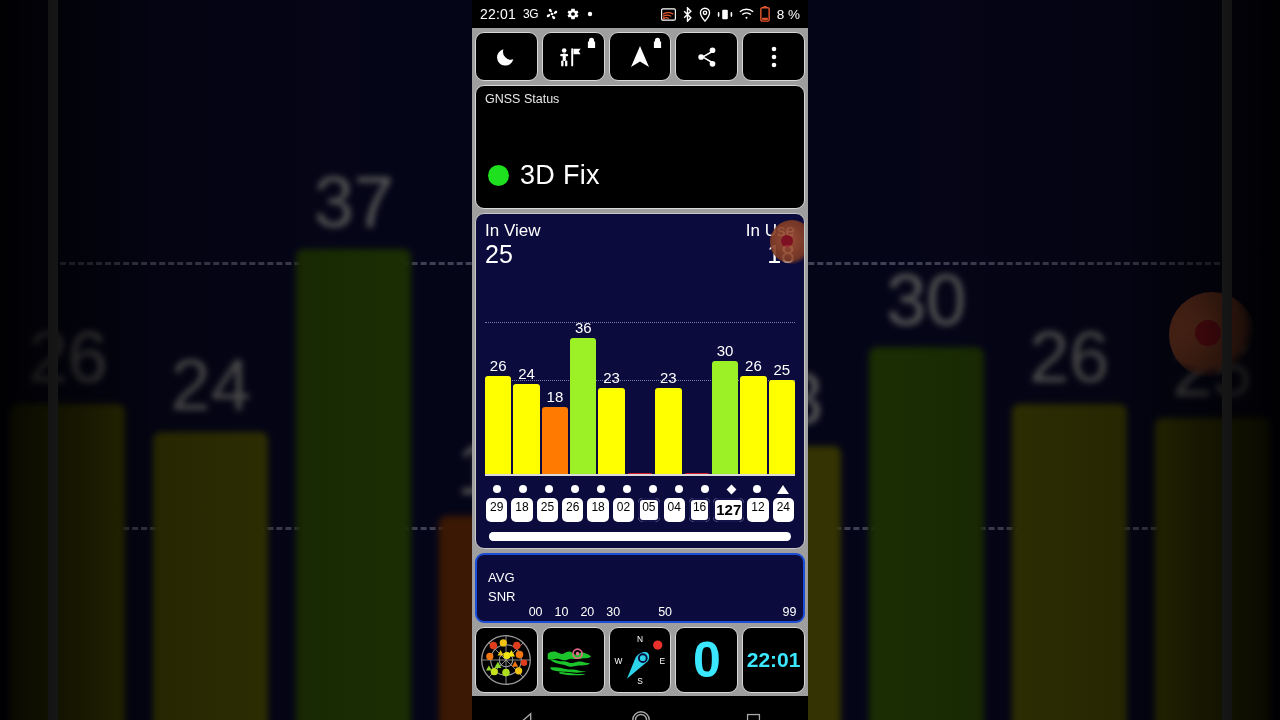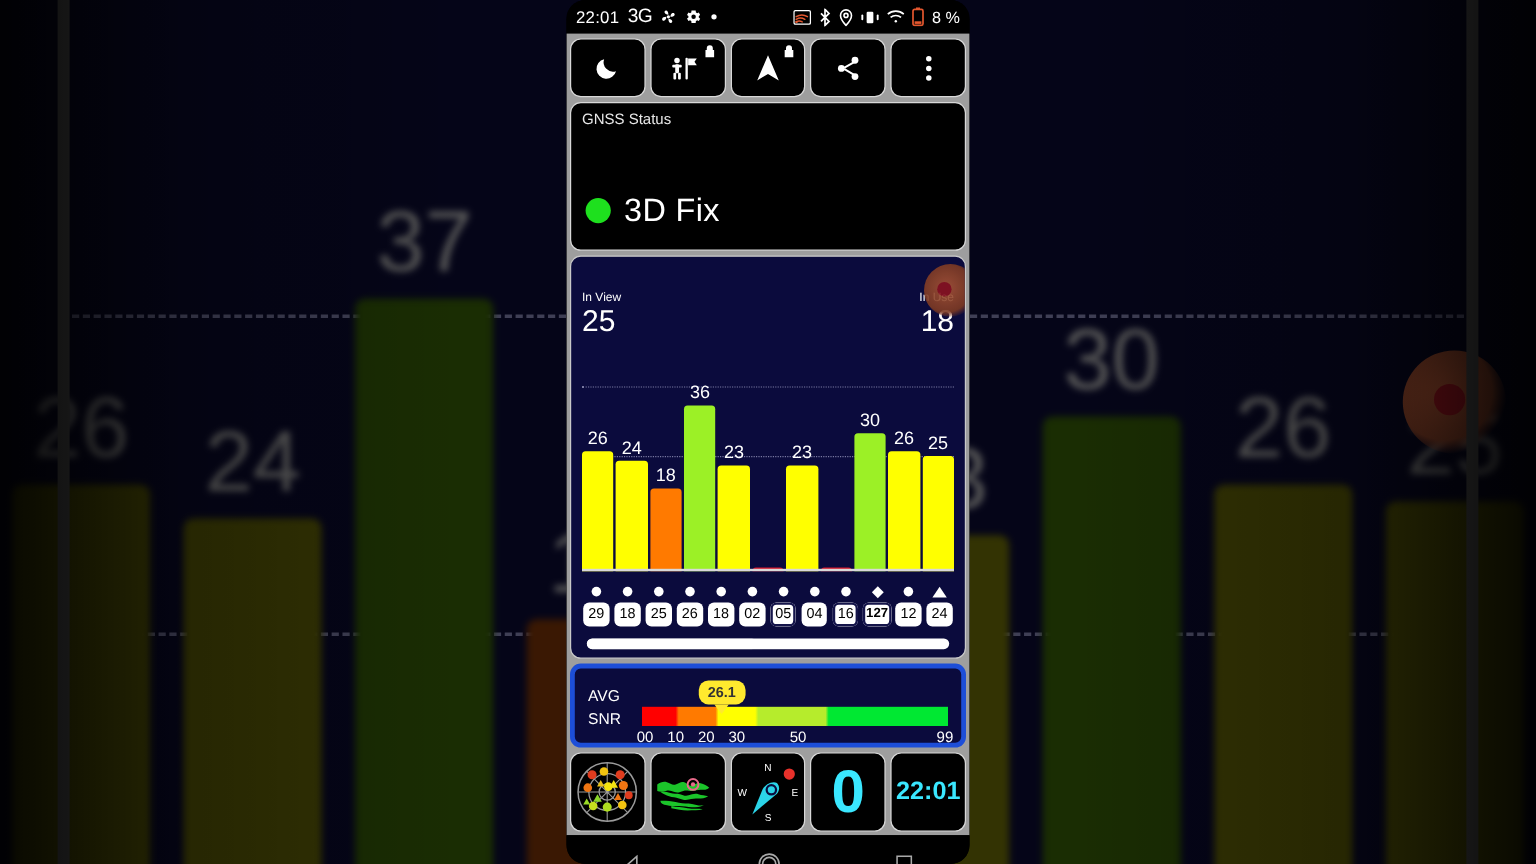--- a/index.html
+++ b/index.html
@@ -33,21 +33,21 @@
     position:absolute; top:0; bottom:0; width:10px; background:#3a3a3a;
   }
   #backdrop .edgeL { left:48px; } #backdrop .edgeR { right:48px; }
   #backdrop .vignette { position:absolute; inset:0;
     background:linear-gradient(90deg, rgba(0,0,0,.85) 0%, rgba(0,0,0,.25) 12%,
       rgba(0,0,0,0) 30%, rgba(0,0,0,0) 70%, rgba(0,0,0,.25) 88%, rgba(0,0,0,.85) 100%); }
 
   
   #phone {
     position:absolute; left:472px; top:0; width:336px; height:720px;
-    background:#000; z-index:5; overflow:hidden;border-radius:16px;
+    background:#000; z-index:5; overflow:hidden;
   }
 
   
   .statusbar {
     height:28px; background:#000; display:flex; align-items:center;
     padding:0 8px; color:#fff; font-size:13px; gap:7px;
   }
   .statusbar .clock { font-size:14px; letter-spacing:.2px; }
   .statusbar .sb-left { display:flex; align-items:center; gap:7px; }
   .statusbar .spacer { flex:1; }
@@ -81,21 +81,21 @@
   .accval { position:absolute; right:11px; bottom:-3px; color:#3ae7ff; font-size:69px;
             font-weight:700; line-height:1; letter-spacing:-1px; }
 
   
   .chartpanel {
     flex:1; background:#0b0b3d; border:1px solid #c9c9c9; border-radius:9px;
     position:relative; overflow:hidden; padding:7px 9px 0;
   }
   .inrow { display:flex; justify-content:space-between; color:#fff; }
   .inblk { line-height:1.12; }
-  .inblk .lbl { font-size:10px;margin-top:22px; }
+  .inblk .lbl { font-size:17px; }
   .inblk .val { font-size:25px; }
   .inblk.right { text-align:right; }
 
   .plot { position:absolute; left:9px; right:9px; top:70px; bottom:72px; }
   .gl { position:absolute; left:0; right:0; height:0; border-top:1px dotted rgba(190,190,225,.62); }
   .bars { position:absolute; left:0; right:0; bottom:0; top:0;
           display:flex; align-items:flex-end; gap:2px; }
   .bcol { flex:1 1 0; position:relative; height:100%; display:flex; flex-direction:column;
           justify-content:flex-end; align-items:stretch; }
   .bar { width:100%; border-radius:3px 3px 0 0; }
@@ -112,34 +112,34 @@
   .mk-triangle { width:0; height:0; border-left:6px solid transparent;
                  border-right:6px solid transparent; border-bottom:9px solid #fff; }
   .idrow { display:flex; gap:2px; margin-top:2px; }
   .idcell { flex:1 1 0; display:flex; justify-content:center; }
   .idpill {
     background:#fff; color:#000; font-size:12px; line-height:1;
     padding:3px 4px 4px; border-radius:5px; min-width:20px; text-align:center;
     font-weight:400;
   }
   .idpill.outlined { box-shadow: inset 0 0 0 2px #14144a; }
-  .idpill.small { font-size:11px; padding:4px 3px 5px; font-weight:700;text-align:right; }
+  .idpill.small { font-size:15px; padding:4px 3px 5px; font-weight:700;text-align:right; }
 
   .scrollbar { position:absolute; left:13px; right:13px; bottom:7px; height:9px;
                background:#fff; border-radius:5px; overflow:hidden; }
   .scrollthumb { height:100%; background:#ffffff; border-radius:5px; }
 
   .panelblob { position:absolute; right:-10px; top:6px; width:44px; height:44px;
     border-radius:50%; opacity:.9;
     background:radial-gradient(circle at 42% 45%, #a85436 0%, #7d3a23 58%, rgba(60,28,18,0) 74%); }
   .panelblob i { position:absolute; left:26%; top:34%; width:12px; height:12px;
     border-radius:50%; background:#8a1220; display:block; }
 
   
-  .snrpanel { height:70px; background:#0b0b3d; border:4px solid #1d4ed8; border-radius:9px;
+  .snrpanel { height:70px; background:#0b0b3d; border:2px solid #1d4ed8; border-radius:9px;
               position:relative; padding:8px 10px 0; }
   .snr-left { position:absolute; left:11px; top:14px; color:#fff; font-size:13px; line-height:1.45; }
   .snr-bar-wrap { position:absolute; left:56px; right:11px; top:32px; height:16px; }
   .snr-gradient { width:100%; height:100%;
     background:linear-gradient(90deg,
       #ff0000 0%, #ff0000 11%, #ff7a00 12%, #ff7a00 24%,
       #ffff00 25%, #ffff00 37%, #b6ec2c 38%, #b6ec2c 60%,
       #00e832 61%, #00e832 100%); }
   .snr-ticks { position:absolute; left:56px; right:11px; top:50px; height:14px; }
   .tick { position:absolute; color:#fff; font-size:12.5px; transform:translateX(-50%); }
@@ -208,21 +208,21 @@
     <div class="edgeL"></div>
     <div class="edgeR"></div>
     <div class="vignette"></div>
   </div>
 
   <div id="phone">
 
     <div class="statusbar">
       <div class="sb-left">
         <span class="clock">22:01</span>
-        <span style="font-size:16px;letter-spacing:-.5px">3G</span>
+        <span style="font-size:12px;letter-spacing:-.5px">3G</span>
         <span>
           <svg width="14" height="14" viewBox="0 0 24 24" fill="#fff">
             <circle cx="12" cy="12" r="2.3"></circle>
             <path d="M12 9.2c0-3.6-1.2-6.2-3.4-6.2C6.9 3 6 4.6 6.7 6.3c.6 1.5 2.4 2.6 5.3 2.9z"></path>
             <path d="M14.8 12c3.6 0 6.2-1.2 6.2-3.4 0-1.7-1.6-2.6-3.3-1.9-1.5.6-2.6 2.4-2.9 5.3z"></path>
             <path d="M12 14.8c0 3.6 1.2 6.2 3.4 6.2 1.7 0 2.6-1.6 1.9-3.3-.6-1.5-2.4-2.6-5.3-2.9z"></path>
             <path d="M9.2 12c-3.6 0-6.2 1.2-6.2 3.4 0 1.7 1.6 2.6 3.3 1.9 1.5-.6 2.6-2.4 2.9-5.3z"></path>
           </svg>
         </span>
         <span>
@@ -488,24 +488,20 @@
 
         <div class="scrollbar">
           <div class="scrollthumb" id="scrollthumb" style="width: 47%;"></div>
         </div>
       </div>
 
       <div class="snrpanel">
         <div class="snr-left">
           <div>AVG</div>
           <div>SNR</div>
-        </div>
-        <div class="snr-bar-wrap">
-          <div class="snr-gradient"></div>
-          <div class="avgbubble" id="avgbubble" style="left: 26.1%;">26.1</div>
         </div>
         <div class="snr-ticks" id="snrticks">
             <span class="tick" style="left: 1%;">00</span>
             <span class="tick" style="left: 11%;">10</span>
             <span class="tick" style="left: 21%;">20</span>
             <span class="tick" style="left: 31%;">30</span>
             <span class="tick" style="left: 51%;">50</span>
             <span class="tick" style="left: 99%;">99</span>
           </div>
       </div>

